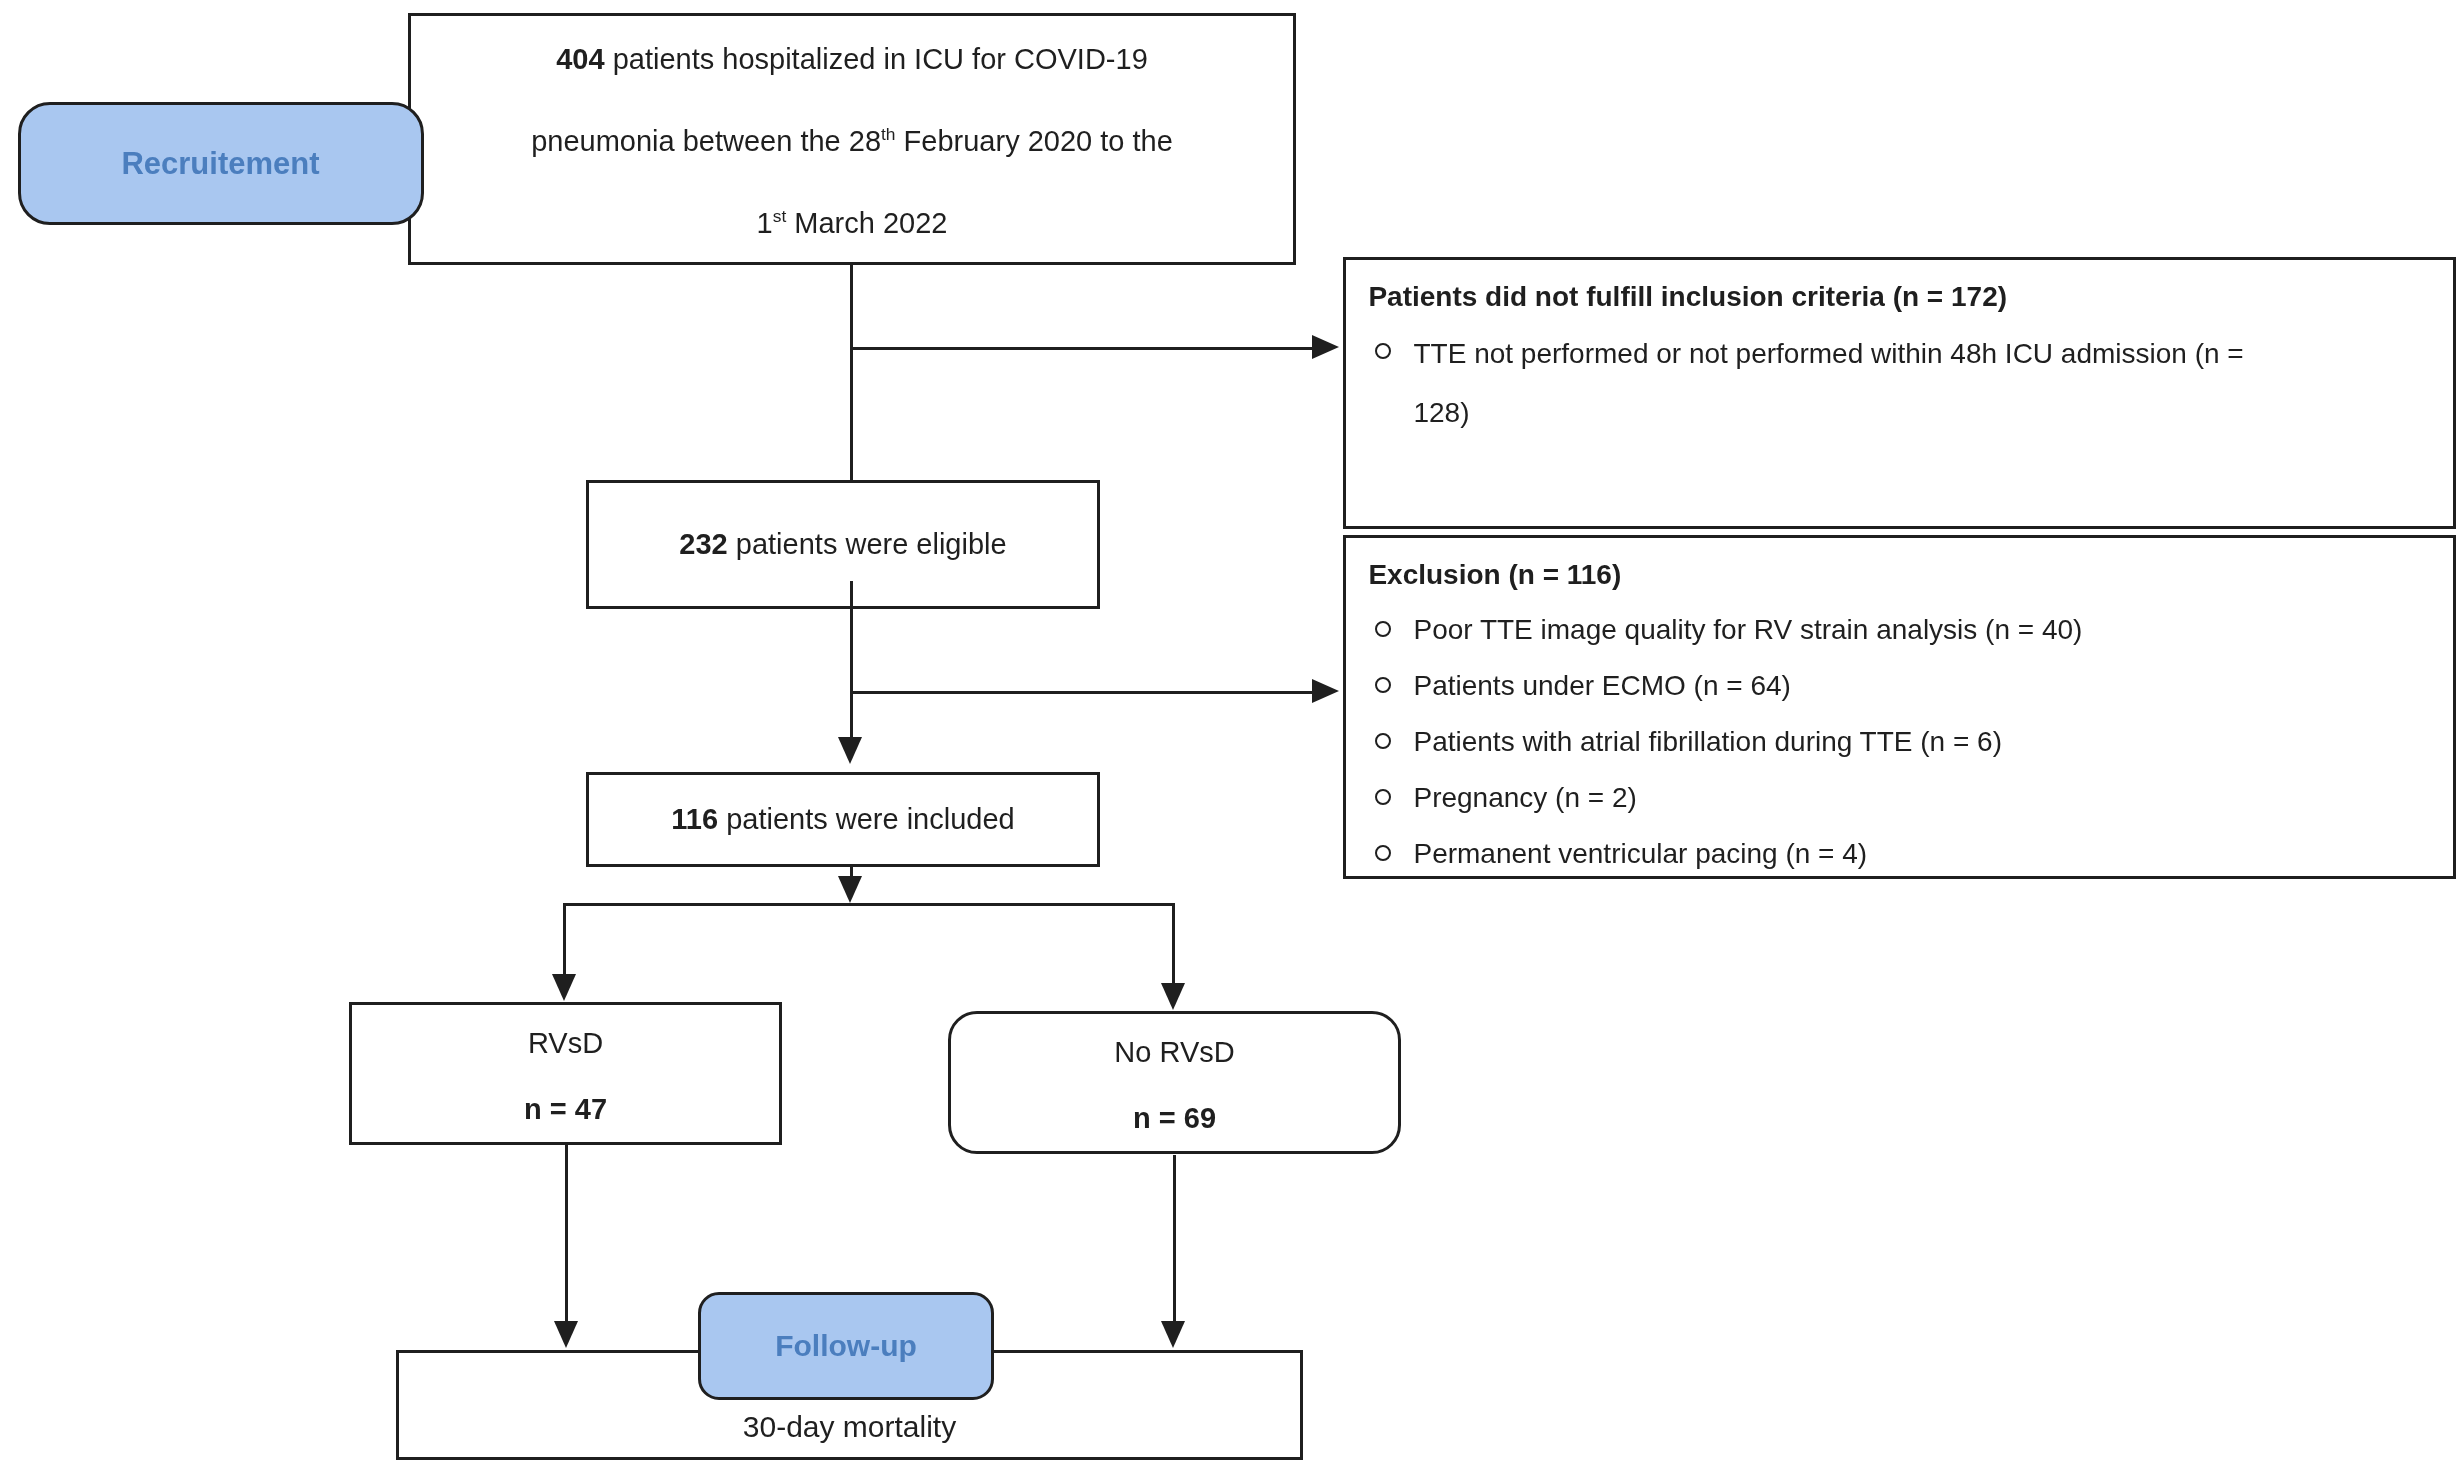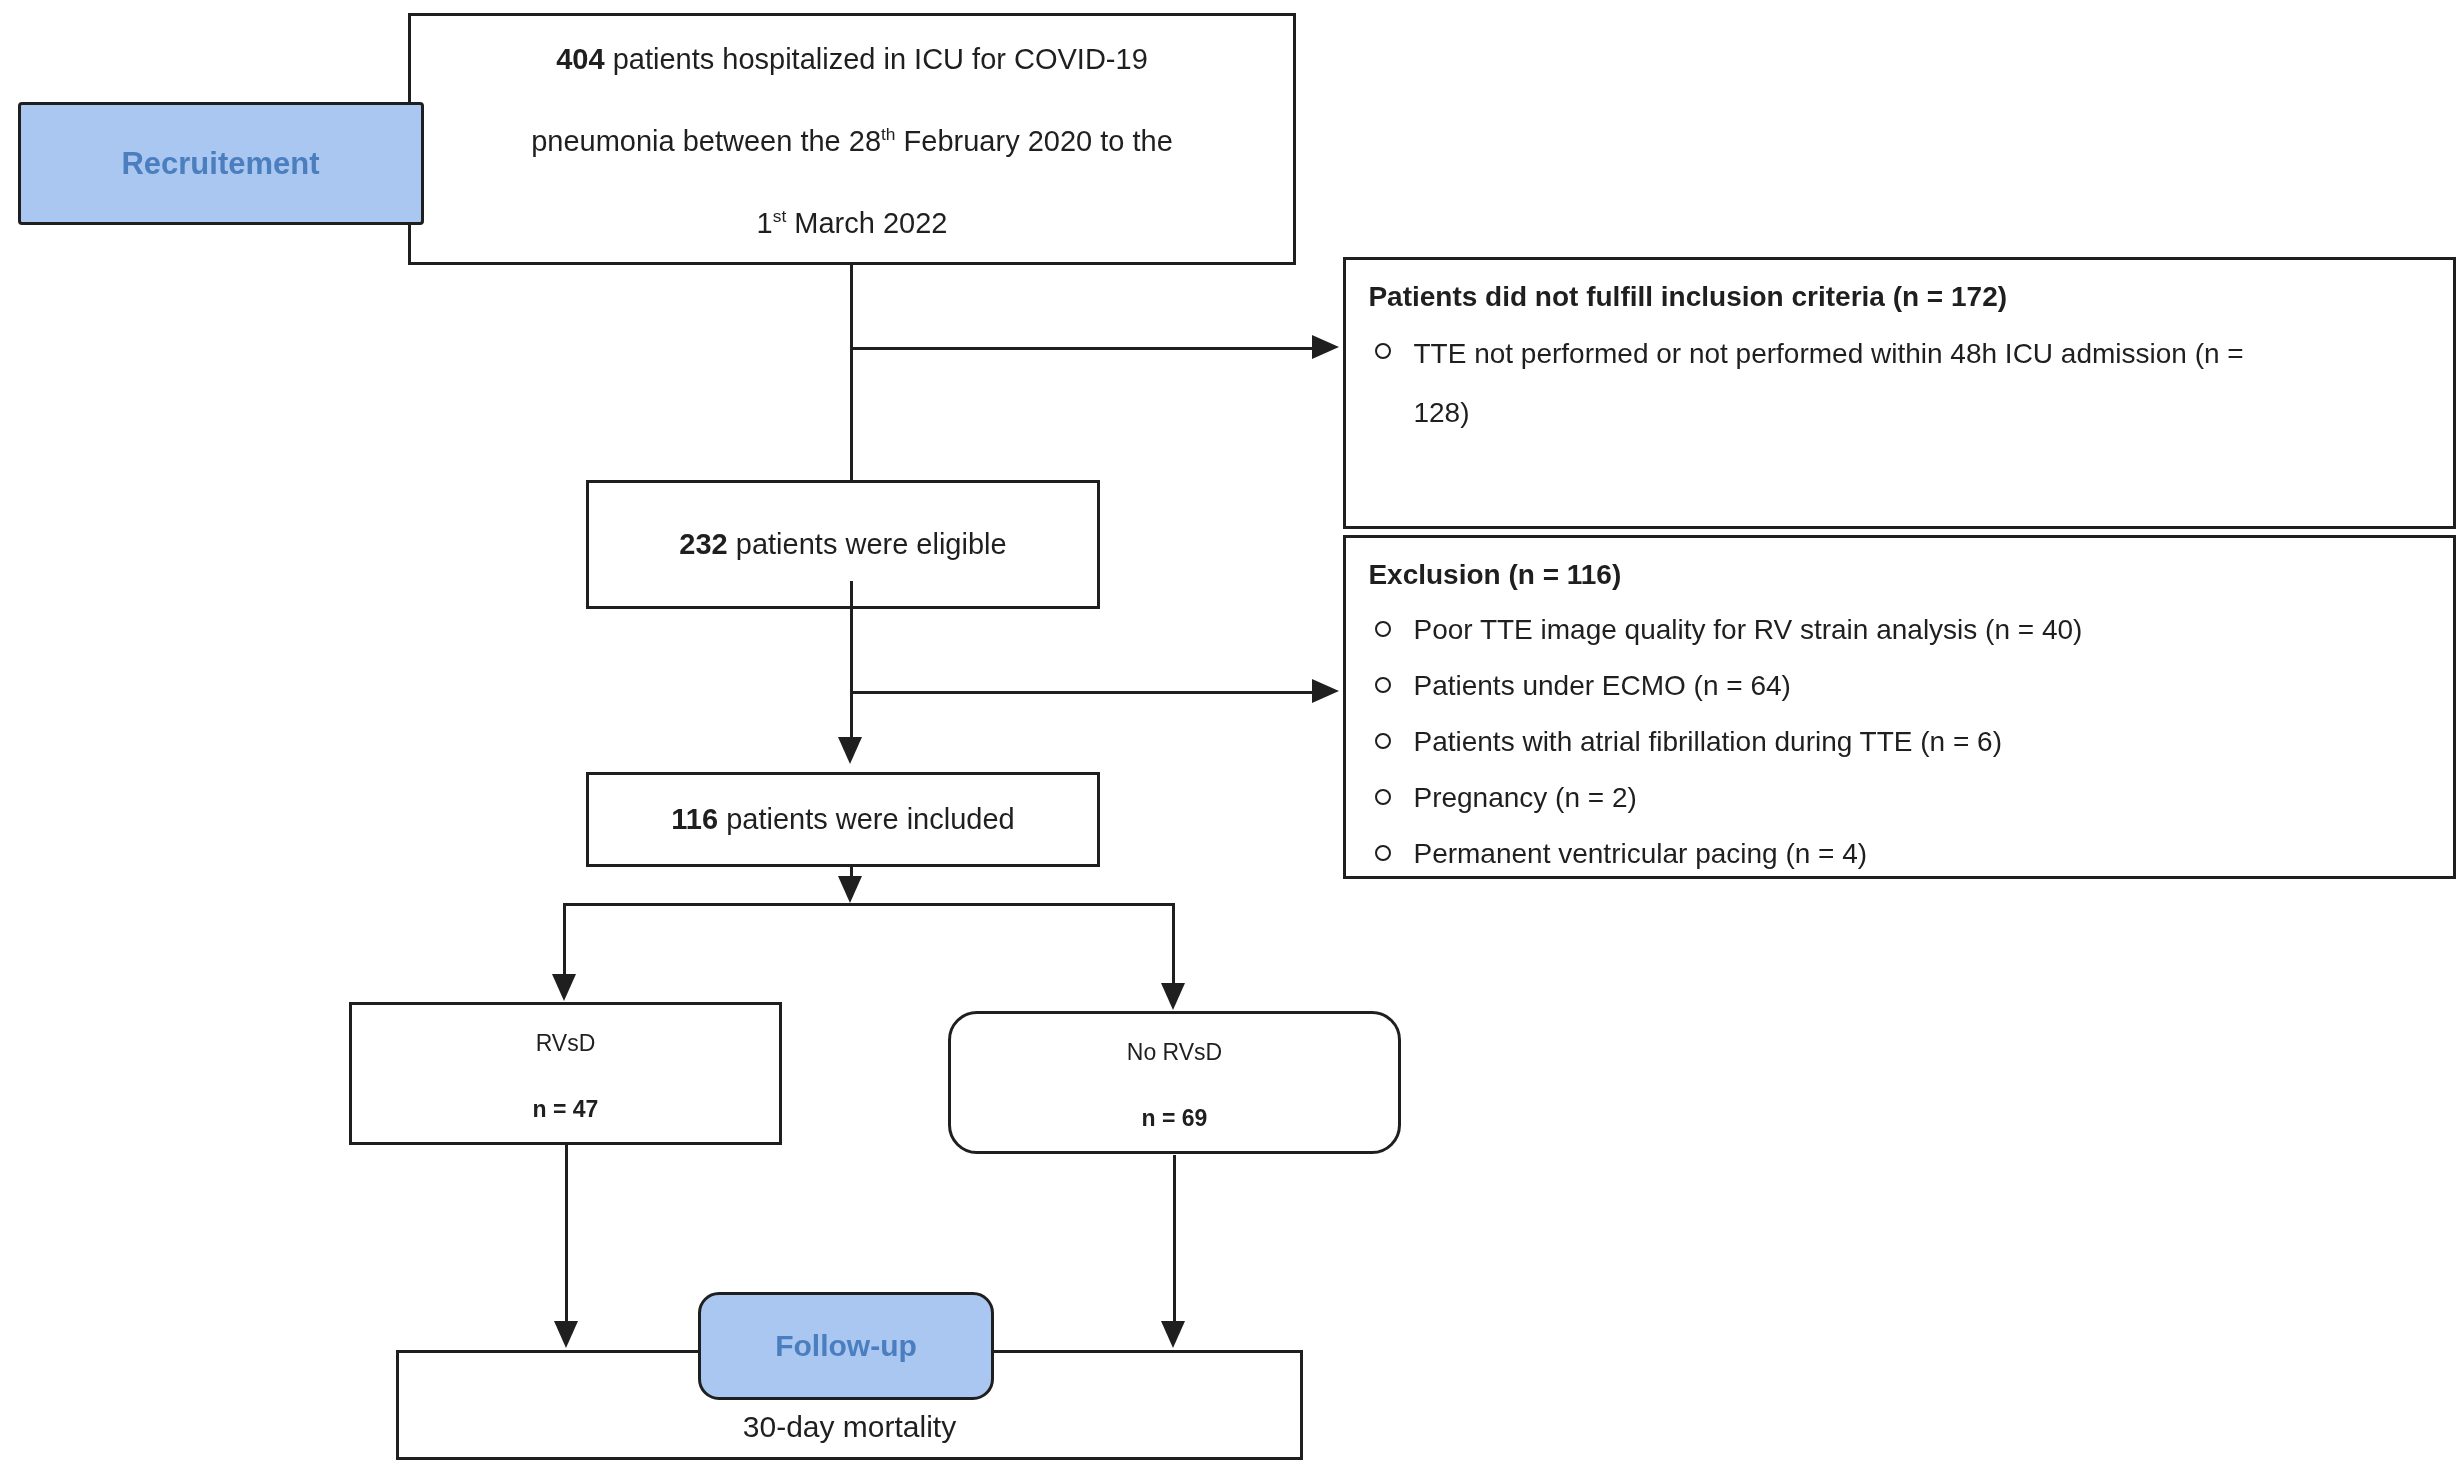--- a/index.html
+++ b/index.html
@@ -18,21 +18,21 @@
     font-size:29px;
   }
   .center-text{
     display:flex;align-items:center;justify-content:center;
     text-align:center;
   }
   .pill{
     position:absolute;
     background:#A9C7F0;
     border:3.7px solid #1f1f1f;
-    border-radius:4px;
+    border-radius:32px;
     box-sizing:border-box;
     display:flex;align-items:center;justify-content:center;
     color:#4B7EBE;
     font-weight:bold;
     font-size:31px;
     z-index:3;
   }
   .topbox-text{
     width:100%;
     text-align:center;
@@ -61,21 +61,21 @@
   .bullet{display:flex;align-items:flex-start;}
   .dot{
     flex:none;width:12.5px;height:12.5px;
     border:2.5px solid #1f1f1f;border-radius:50%;
     margin:19.3px 22.4px 0 6.2px;
   }
   .btext{line-height:56px;}
   .btext.wrapcap{max-width:873px;line-height:59px;}
   .twoline{
     position:absolute;width:100%;text-align:center;
-    line-height:66px;padding-top:5px;font-size:23px;
+    line-height:66px;padding-top:5px;font-size:29px;
   }
   .bold{font-weight:bold;}
   .mortality-label{
     position:absolute;width:100%;text-align:center;
     top:55px;font-size:30px;font-weight:normal;line-height:37px;
   }
 </style>
 </head>
 <body>
 

